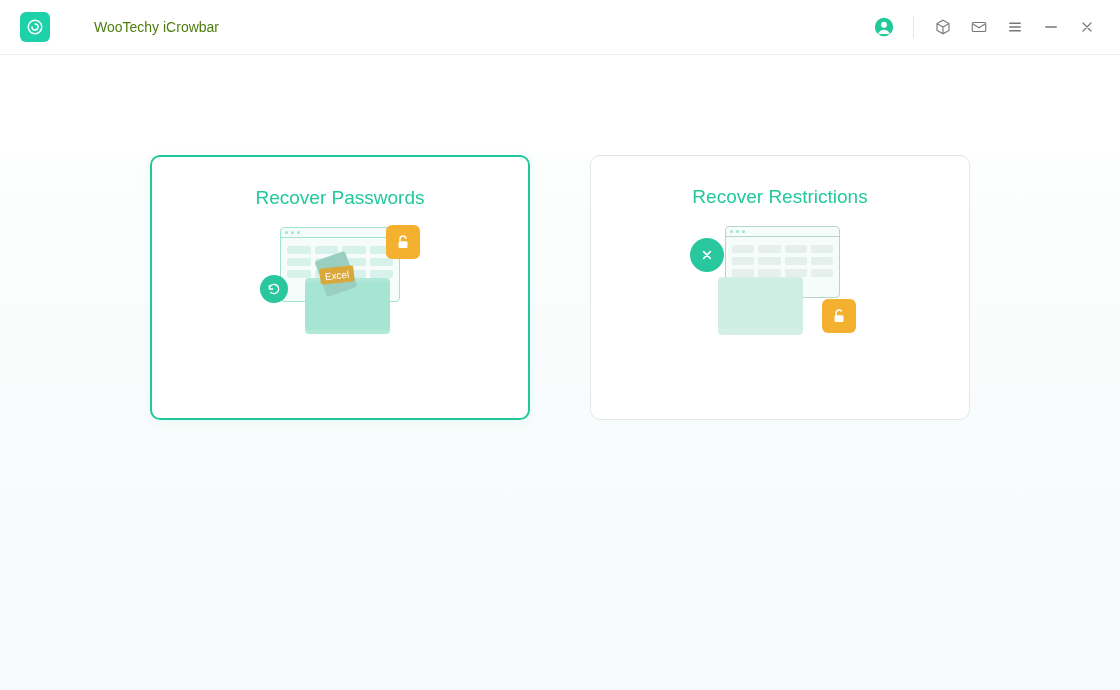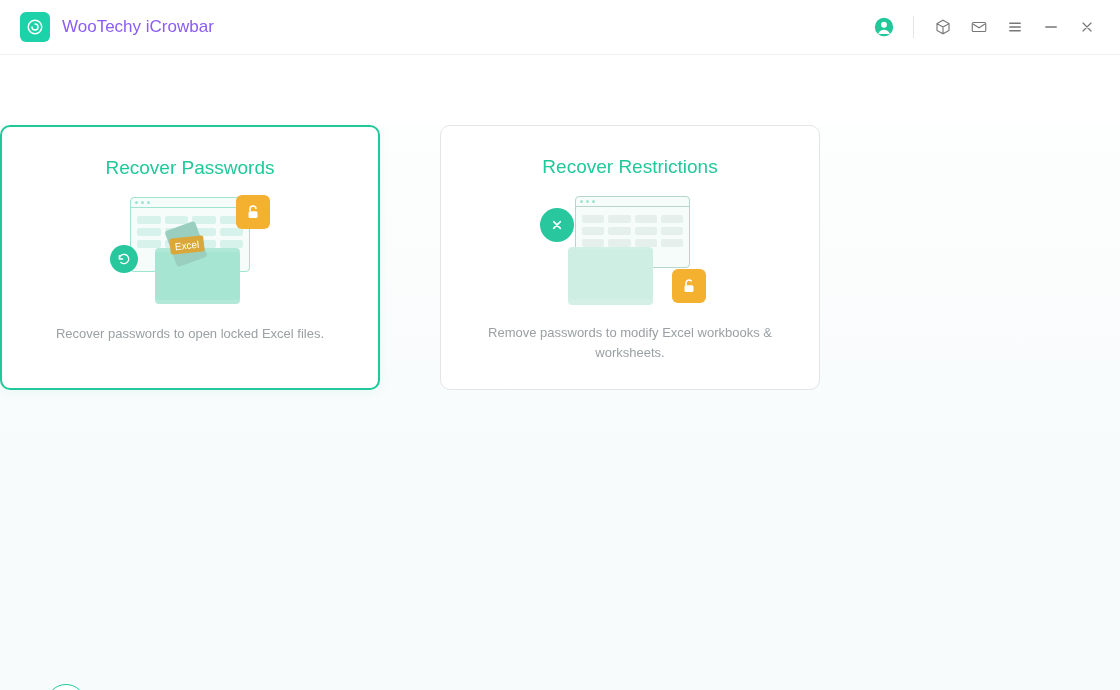--- a/index.html
+++ b/index.html
@@ -23,22 +23,23 @@
       width: 30px;
       height: 30px;
       background: #1dd1a9;
       border-radius: 6px;
       display: flex;
       align-items: center;
       justify-content: center;
       margin-right: 12px;
     }
     .app-title {
-      font-size: 17px;
-      color: #8b5cf6;
+      font-size: 14px;
+      color: #4d7c0f;
+      margin-left: 32px;
     }
     .spacer { flex: 1; }
     .tb-icon {
       width: 26px;
       height: 26px;
       margin-left: 10px;
       display: flex;
       align-items: center;
       justify-content: center;
       cursor: pointer;
@@ -57,22 +58,23 @@
     }
     .page-title {
       text-align: center;
       font-size: 26px;
       font-weight: 400;
       color: #4a4a4a;
       padding-top: 115px;
     }
     .cards {
       display: flex;
+      justify-content: center;
       gap: 60px;
-      margin-top: 70px;
+      margin-top: 100px;
     }
     .card {
       width: 380px;
       height: 265px;
       border: 1.5px solid #e3e5e6;
       border-radius: 10px;
       background: #fff;
       text-align: center;
       padding: 30px 30px 20px;
       display: flex;
@@ -270,21 +272,20 @@
               <path d="M5 12a7 7 0 1 1 2.3 5.2M5 12V7M5 12h5" fill="none" stroke="#fff" stroke-width="2" stroke-linecap="round"></path>
             </svg>
         </div>
         <div class="lockbadge" style="right:10px; top:-2px;">
           <svg width="18" height="18" viewBox="0 0 24 24">
               <rect x="6" y="11" width="12" height="9" rx="2" fill="#fff"></rect>
               <path d="M8 11V8a4 4 0 0 1 8 0" fill="none" stroke="#fff" stroke-width="2"></path>
             </svg>
         </div>
       </div>
-      <div class="card-desc">Recover passwords to open locked Excel files.</div>
     </div>
 
     <div class="card">
       <div class="card-title">Recover Restrictions</div>
       <div class="illus">
         <div class="win" style="left:35px; top:0; width:115px; height:72px; border-color:#b4d6cd;">
           <div class="bar" style="border-color:#b4d6cd;">
               <span class="dot"></span>
               <span class="dot"></span>
               <span class="dot"></span>
@@ -311,21 +312,20 @@
               <path d="M7 7l10 10M17 7L7 17" stroke="#fff" stroke-width="2.4" stroke-linecap="round"></path>
             </svg>
         </div>
         <div class="lockbadge" style="right:14px; bottom:-2px;">
           <svg width="18" height="18" viewBox="0 0 24 24">
               <rect x="6" y="11" width="12" height="9" rx="2" fill="#fff"></rect>
               <path d="M8 11V8a4 4 0 0 1 7-2.6" fill="none" stroke="#fff" stroke-width="2" stroke-linecap="round"></path>
             </svg>
         </div>
       </div>
-      <div class="card-desc">Remove passwords to modify Excel workbooks &amp; worksheets.</div>
     </div>
 
   </div>
 
   <div class="back-btn">
     <svg width="18" height="18" viewBox="0 0 24 24">
         <path d="M14 6l-6 6 6 6M8 12h10" fill="none" stroke="#21c99a" stroke-width="1.8" stroke-linecap="round" stroke-linejoin="round"></path>
       </svg>
   </div>
 

